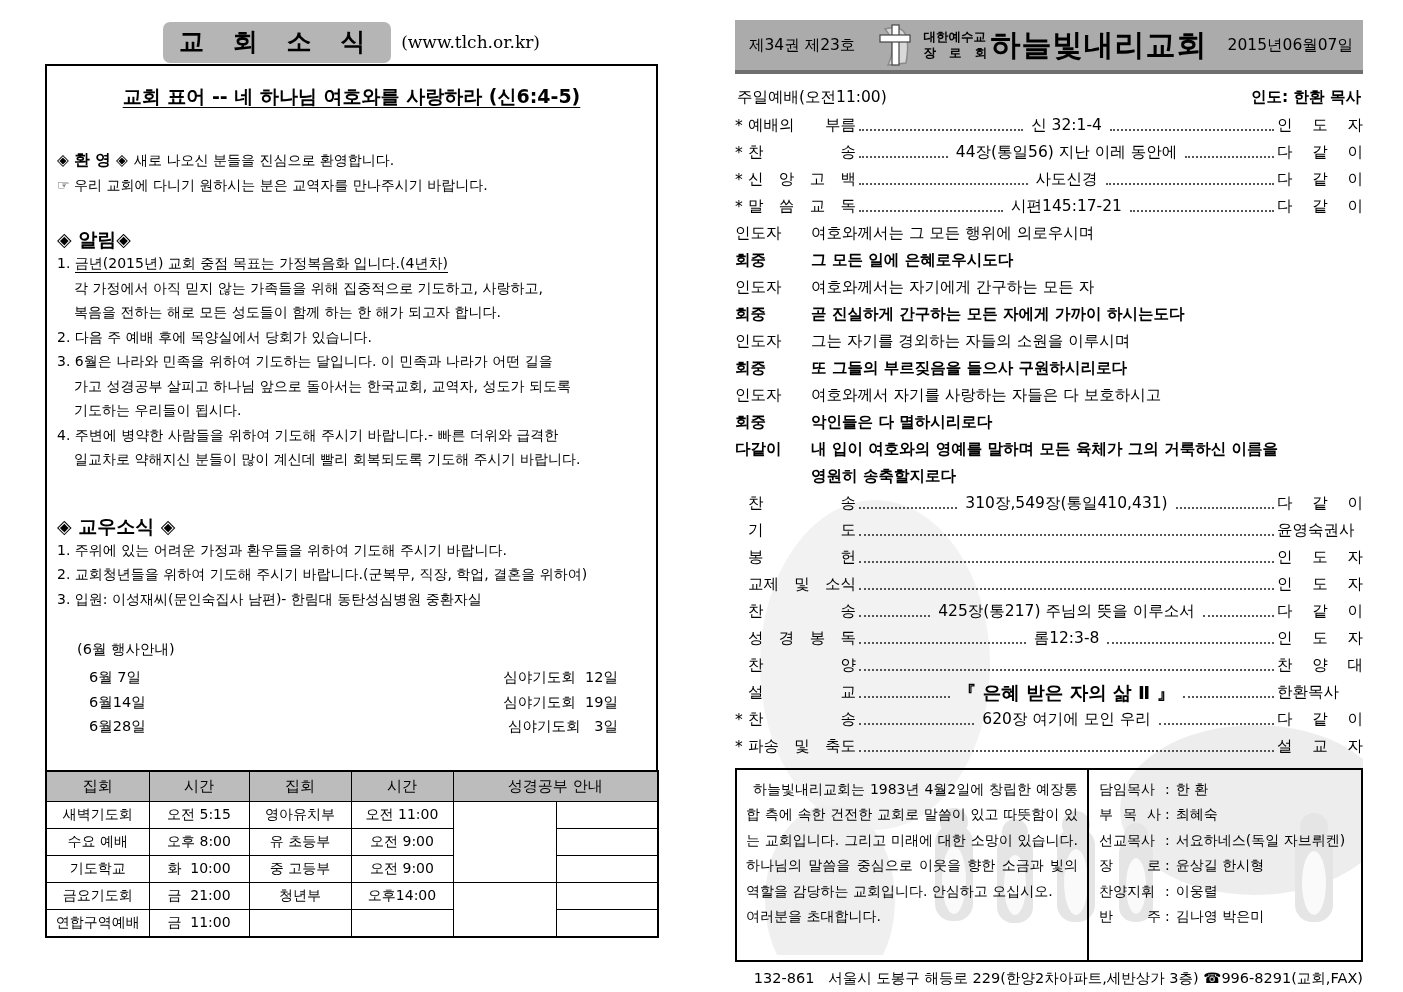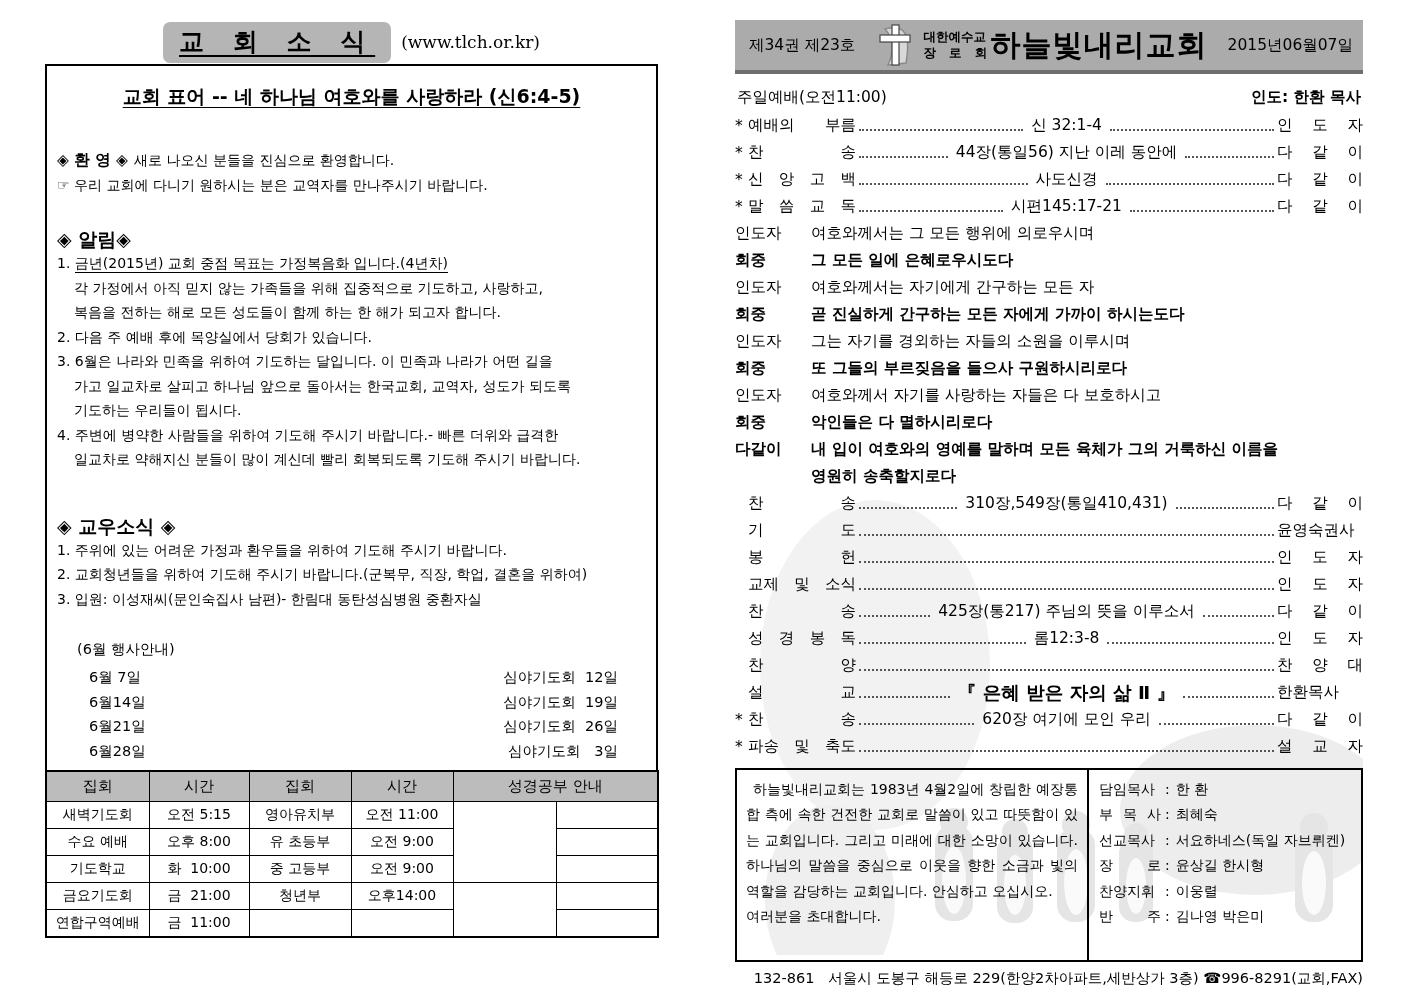--- a/index.html
+++ b/index.html
@@ -4,21 +4,21 @@
 <style>
   html,body{margin:0;padding:0;}
   body{
     width:1403px;height:992px;background:#ffffff;position:relative;overflow:hidden;
     font-family:"DejaVu Sans","Liberation Sans",sans-serif;color:#000;
   }
   
   .page-left{position:absolute;left:45px;top:22px;width:613px;}
   .lp-header{display:flex;align-items:center;justify-content:center;gap:10px;height:40px;margin-bottom:2px;}
   .title-box{background:#b5b5b5;border-radius:7px;padding:3px 16px 5px;font-size:25px;font-weight:bold;letter-spacing:10px;}
-  .title-box span{text-decoration:underline;text-underline-offset:5px;}
+  .title-box span{text-underline-offset:5px;}
   .site-url{font-size:17px;font-family:"DejaVu Serif","Liberation Serif",serif;}
   .outer-box{border:2px solid #000;border-bottom:none;height:706px;padding:10px 10px 0;box-sizing:border-box;}
   .motto{text-align:center;font-weight:bold;font-size:19px;margin-top:8px;}
   .motto span{text-decoration:underline;text-underline-offset:4px;}
   .welcome{margin-top:38px;}
   .lp-line{font-size:14px;line-height:24.5px;white-space:nowrap;}
   .wl-badge{font-weight:bold;font-size:15.5px;margin-right:6px;}
   .sec-head{font-weight:bold;font-size:19px;line-height:24px;}
   .sec-notice{margin-top:30px;}
   .sec-news{margin-top:42px;}
@@ -85,21 +85,21 @@
       <div class="lp-line">☞ 우리 교회에 다니기 원하시는 분은 교역자를 만나주시기 바랍니다.</div>
     </div>
 
     <div class="sec-notice">
       <div class="sec-head">◈ 알림◈</div>
       <div class="lp-line"><span>1. </span><span class="ul">금년(2015년) 교회 중점 목표는 가정복음화 입니다.(4년차)</span></div>
       <div class="lp-line ind">각 가정에서 아직 믿지 않는 가족들을 위해 집중적으로 기도하고, 사랑하고,</div>
       <div class="lp-line ind">복음을 전하는 해로 모든 성도들이 함께 하는 한 해가 되고자 합니다.</div>
       <div class="lp-line">2. 다음 주 예배 후에 목양실에서 당회가 있습니다.</div>
       <div class="lp-line">3. 6월은 나라와 민족을 위하여 기도하는 달입니다. 이 민족과 나라가 어떤 길을</div>
-      <div class="lp-line ind">가고 일교차로 살피고 하나님 앞으로 돌아서는 한국교회, 교역자, 성도가 되도록</div>
+      <div class="lp-line ind">가고 성경공부 살피고 하나님 앞으로 돌아서는 한국교회, 교역자, 성도가 되도록</div>
       <div class="lp-line ind">기도하는 우리들이 됩시다.</div>
       <div class="lp-line">4. 주변에 병약한 사람들을 위하여 기도해 주시기 바랍니다.- 빠른 더위와 급격한</div>
       <div class="lp-line ind">일교차로 약해지신 분들이 많이 계신데 빨리 회복되도록 기도해 주시기 바랍니다.</div>
     </div>
 
     <div class="sec-news">
       <div class="sec-head">◈ 교우소식 ◈</div>
       <div class="lp-line">1. 주위에 있는 어려운 가정과 환우들을 위하여 기도해 주시기 바랍니다.</div>
       <div class="lp-line">2. 교회청년들을 위하여 기도해 주시기 바랍니다.(군복무, 직장, 학업, 결혼을 위하여)</div>
       <div class="lp-line">3. 입원: 이성재씨(문인숙집사 남편)- 한림대 동탄성심병원 중환자실</div>
@@ -107,24 +107,20 @@
 
     <div class="events">
       <div class="events-head">(6월 행사안내)</div>
       <div class="ev-row">
           <span class="ev-left">6월 7일</span>
           <span class="ev-right">심야기도회  12일</span>
         </div>
       <div class="ev-row">
           <span class="ev-left">6월14일</span>
           <span class="ev-right">심야기도회  19일</span>
-        </div>
-      <div class="ev-row">
-          <span class="ev-left">6월21일</span>
-          <span class="ev-right">심야기도회  26일</span>
         </div>
       <div class="ev-row">
           <span class="ev-left">6월28일</span>
           <span class="ev-right">심야기도회   3일</span>
         </div>
     </div>
   </div>
 
   <table class="sched">
     <colgroup>

